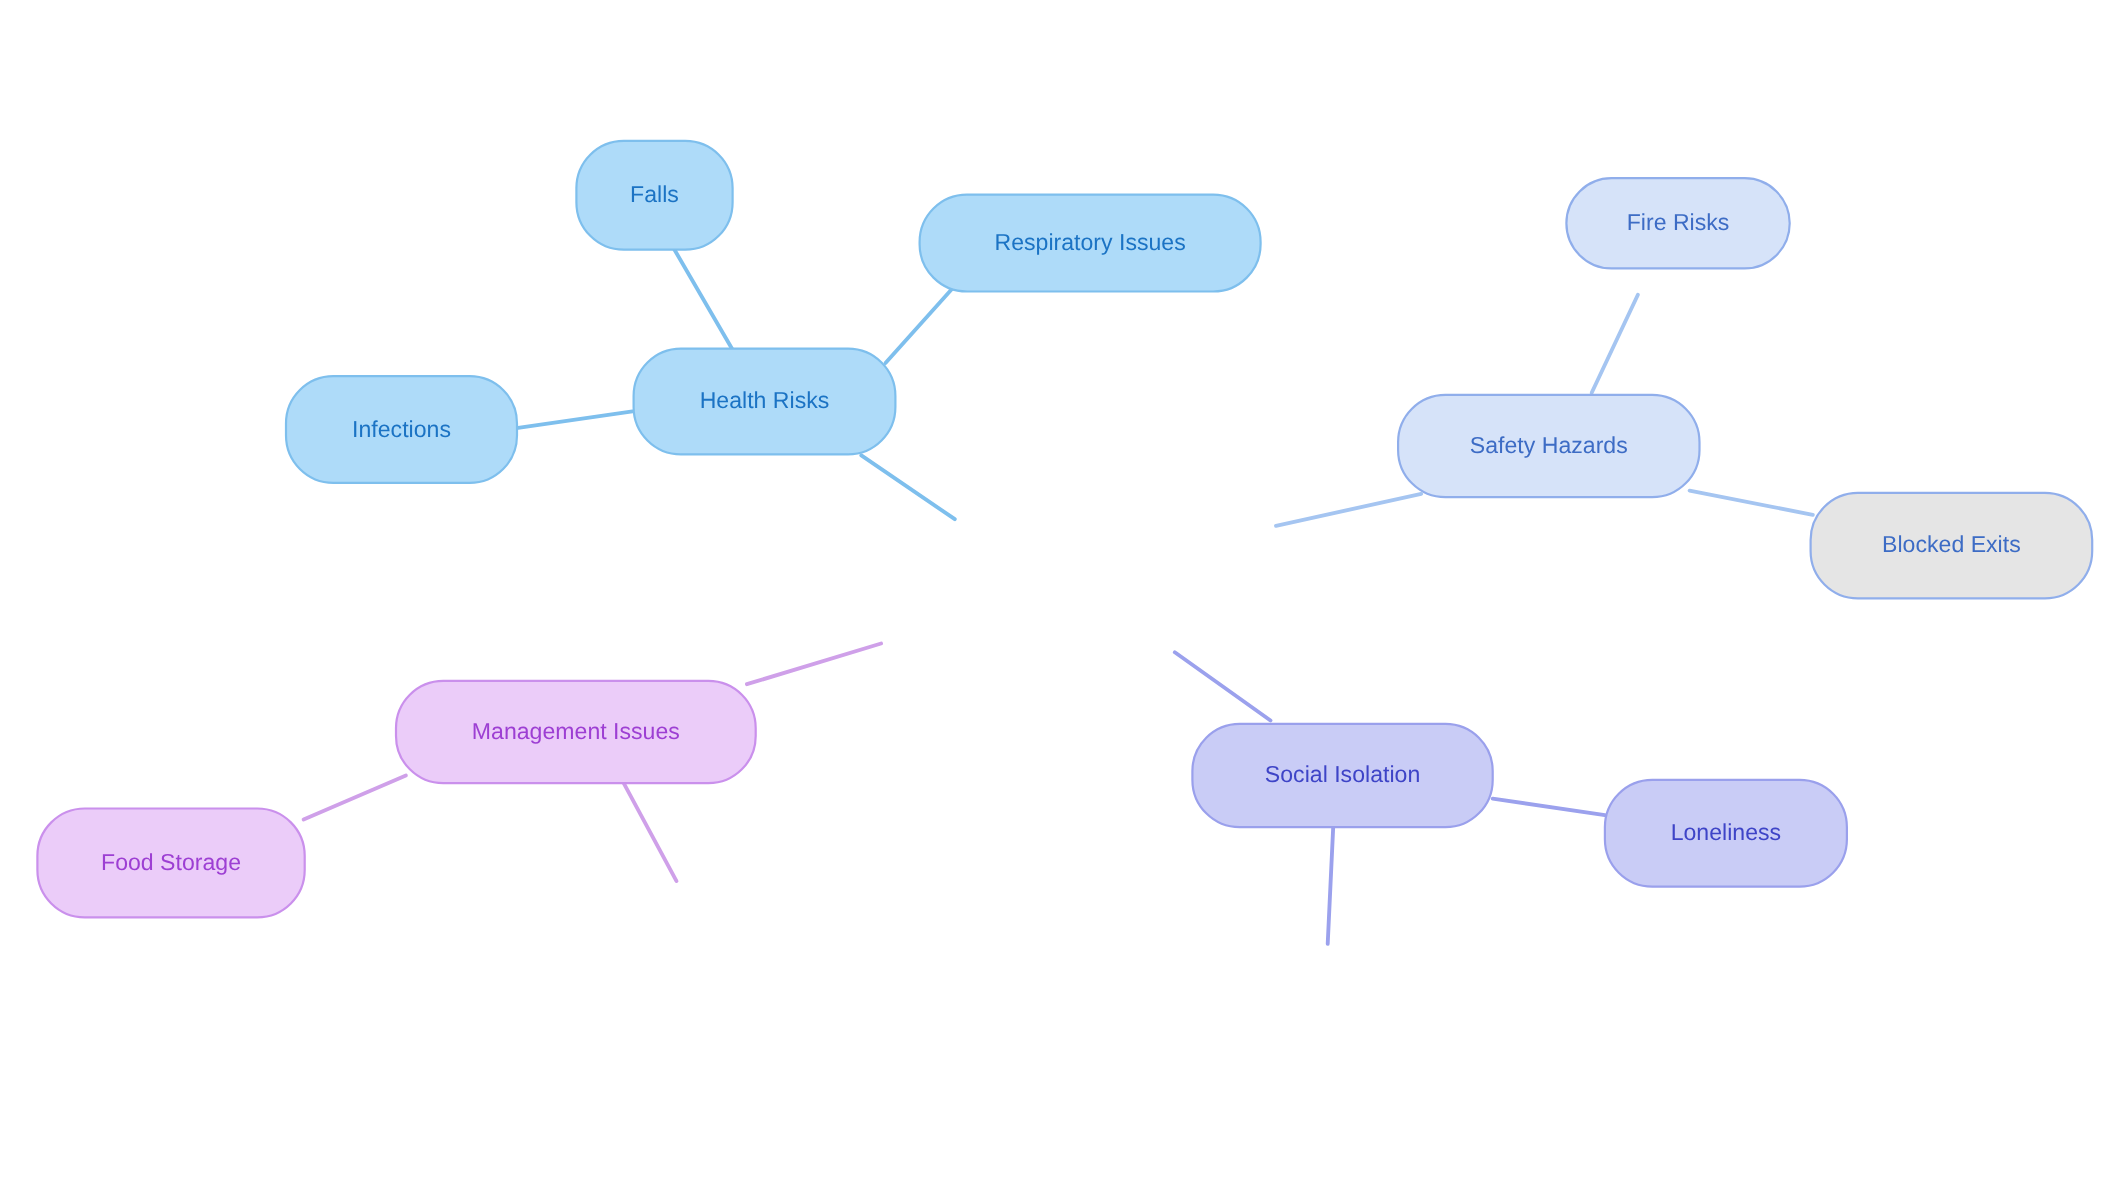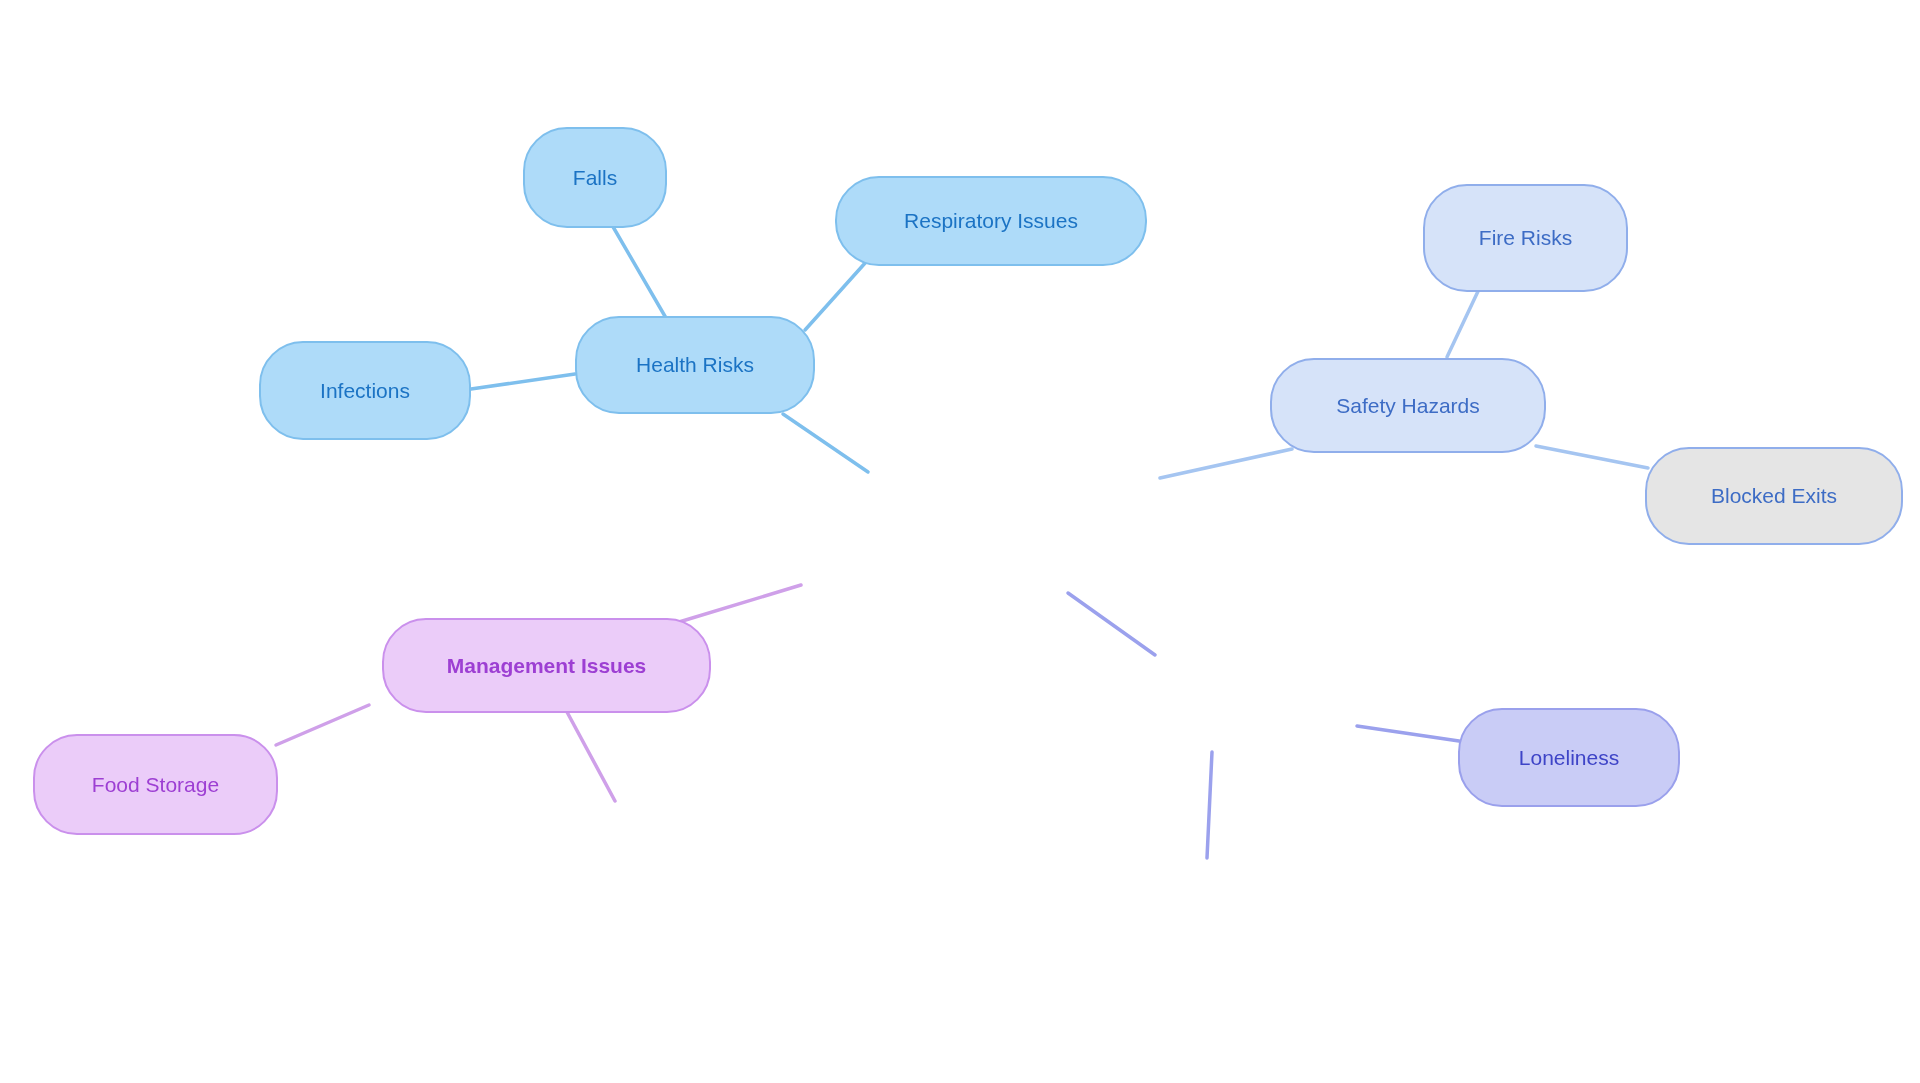--- a/index.html
+++ b/index.html
@@ -53,26 +53,26 @@
     white-space: normal;
     line-height: 1.32;
   }
   
   #node-root        { left: 790px;  top: 466px; width: 380px; height: 128px; }
   #node-health      { left: 575px;  top: 316px; width: 240px; height: 98px;  }
   #node-falls       { left: 523px;  top: 127px; width: 144px; height: 101px; }
   #node-respiratory { left: 835px;  top: 176px; width: 312px; height: 90px;  }
   #node-infections  { left: 259px;  top: 341px; width: 212px; height: 99px;  }
   #node-safety      { left: 1270px; top: 358px; width: 276px; height: 95px;  }
-  #node-fire        { left: 1423px; top: 184px; width: 205px; height: 108px; align-items: center;  }
+  #node-fire        { left: 1423px; top: 161px; width: 205px; height: 84px; align-items: center;  }
   #node-blocked     { left: 1645px; top: 447px; width: 258px; height: 98px;  }
   #node-social      { left: 1083px; top: 657px; width: 275px; height: 96px;  }
   #node-loneliness  { left: 1458px; top: 708px; width: 222px; height: 99px;  }
   #node-reduced     { left: 1025px; top: 857px; width: 348px; height: 96px;  }
-  #node-management  { left: 382px;  top: 618px; width: 329px; height: 95px; font-weight: bold;  }
+  #node-management  { left: 359px;  top: 618px; width: 329px; height: 95px;  }
   #node-food        { left: 33px;   top: 734px; width: 245px; height: 101px; }
   #node-medication  { left: 458px;  top: 800px; width: 395px; height: 95px;  }
 </style>
 </head>
 <body>
 
 <div class="canvas">
 
   <svg class="edges" viewBox="0 0 1920 1083">
 
@@ -111,20 +111,23 @@
   <div class="node" id="node-safety" style="background-color: rgb(214, 227, 249); border-color: rgb(144, 174, 235); color: rgb(61, 108, 197);">
     <span class="node-label">Safety Hazards</span>
   </div>
   <div class="node" id="node-fire" style="background-color: rgb(214, 227, 249); border-color: rgb(144, 174, 235); color: rgb(61, 108, 197);">
     <span class="node-label">Fire Risks</span>
   </div>
   <div class="node" id="node-blocked" style="background-color: #e5e5e5; border-color: rgb(144, 174, 235); color: rgb(61, 108, 197);">
     <span class="node-label">Blocked Exits</span>
   </div>
 
+  <div class="node" id="node-social" style="background-color: rgb(201, 204, 246); border-color: rgb(154, 160, 236); color: rgb(62, 68, 199);">
+    <span class="node-label">Social Isolation</span>
+  </div>
   <div class="node" id="node-loneliness" style="background-color: rgb(201, 204, 246); border-color: rgb(154, 160, 236); color: rgb(62, 68, 199);">
     <span class="node-label">Loneliness</span>
   </div>
 
   <div class="node" id="node-management" style="background-color: rgb(235, 204, 249); border-color: rgb(202, 144, 236); color: rgb(157, 63, 211);">
     <span class="node-label">Management Issues</span>
   </div>
   <div class="node" id="node-food" style="background-color: rgb(235, 204, 249); border-color: rgb(202, 144, 236); color: rgb(157, 63, 211);">
     <span class="node-label">Food Storage</span>
   </div>

